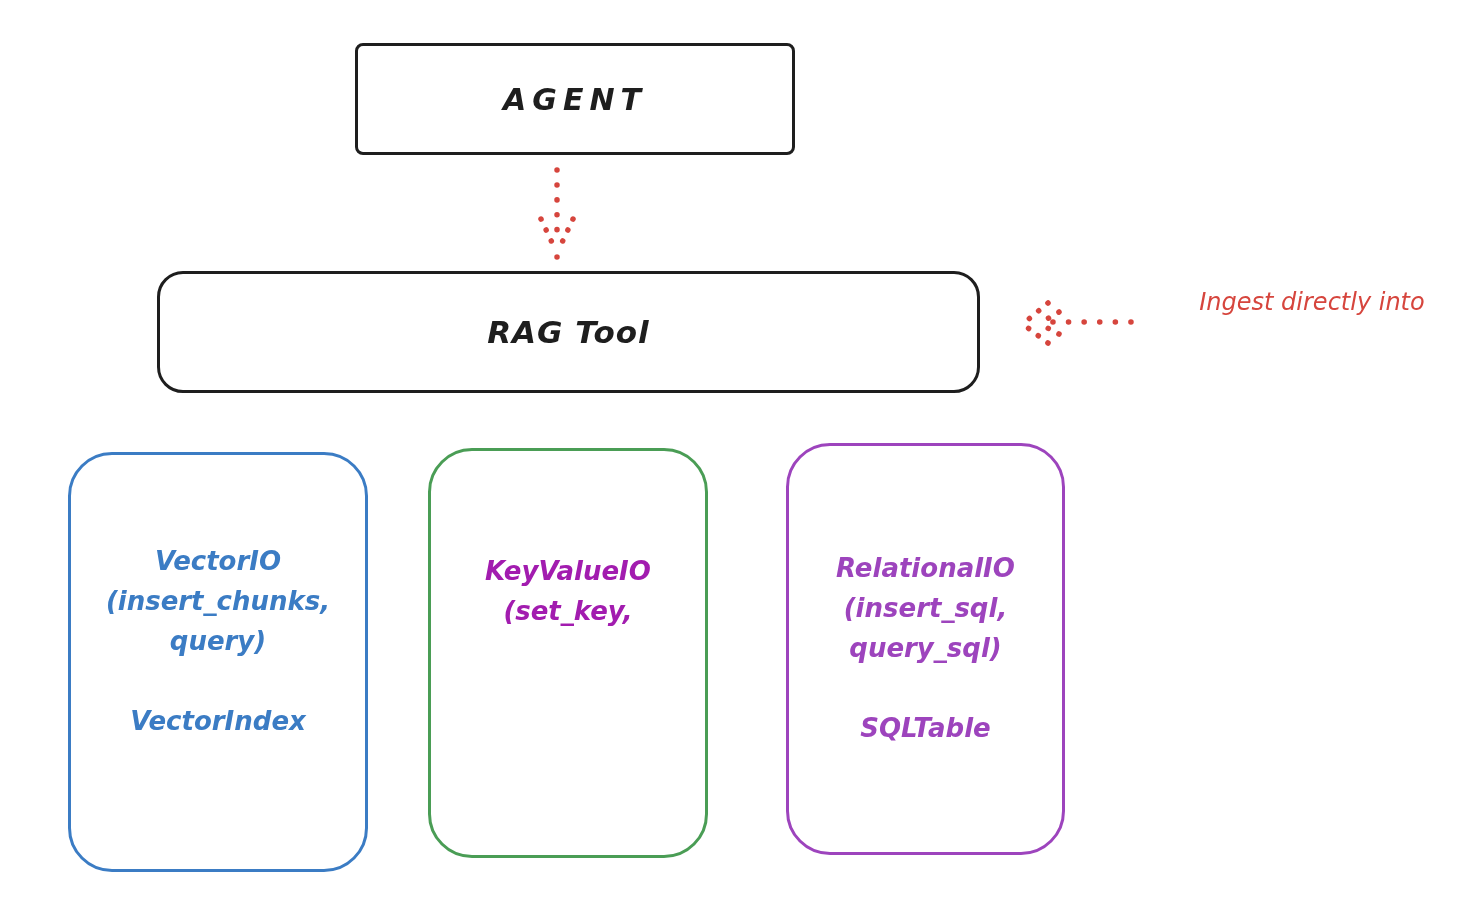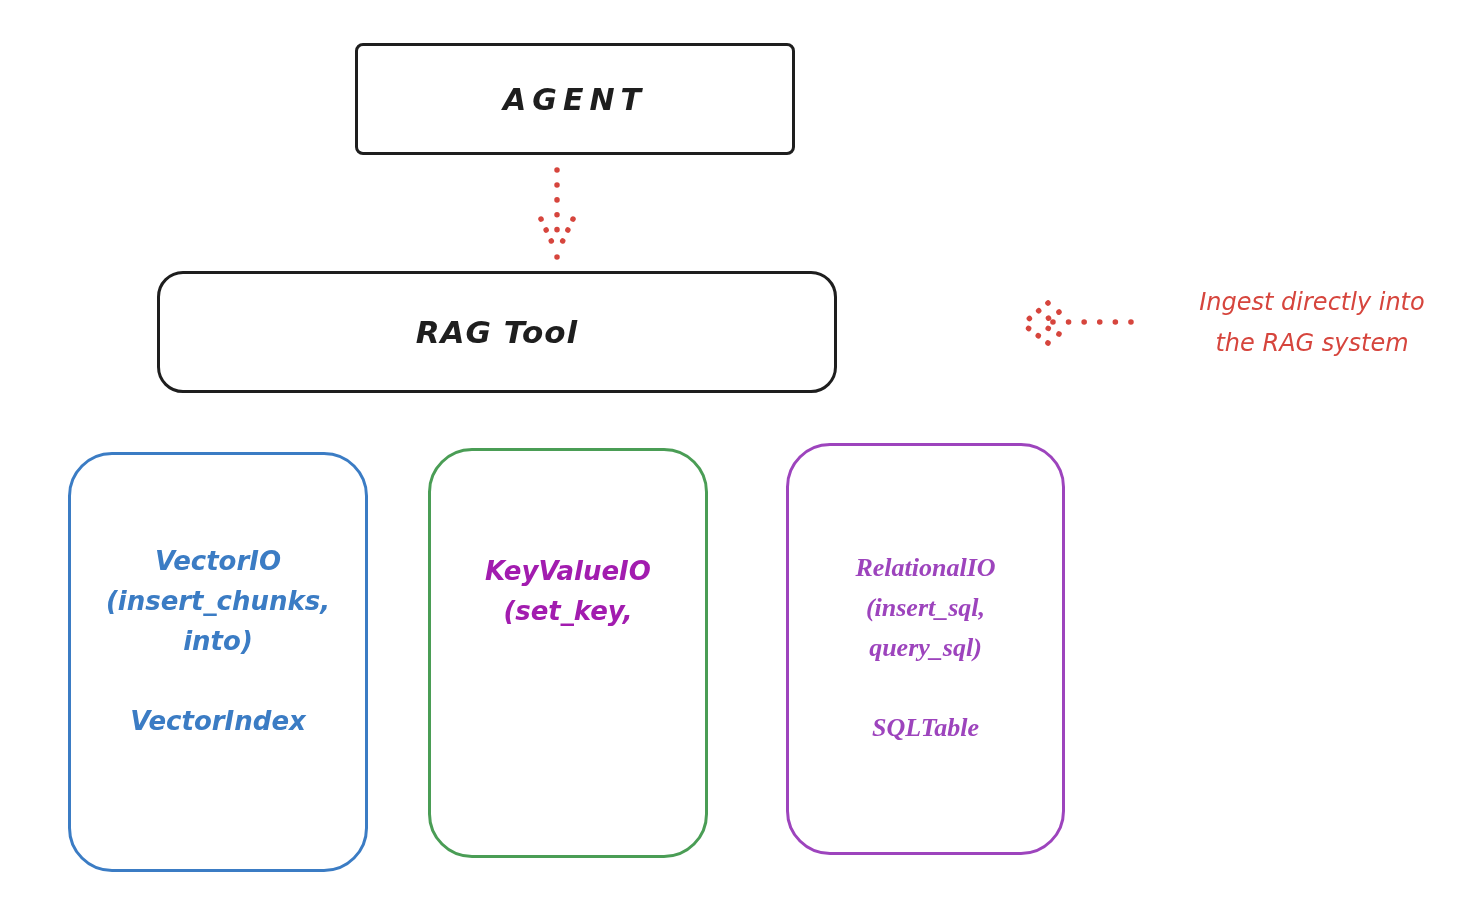--- a/index.html
+++ b/index.html
@@ -29,38 +29,38 @@
   }
   .agent-box{
     left:355px; top:43px; width:440px; height:112px;
     border-width:3.5px; border-radius:8px; border-color:var(--ink);
   }
   .agent-label{
     font-size:30px; font-weight:700; letter-spacing:6px;
     color:var(--ink); font-style:italic;
   }
   .rag-box{
-    left:157px; top:271px; width:680px; height:122px;
+    left:157px; top:271px; width:823px; height:122px;
     border-width:3.5px; border-radius:26px; border-color:var(--ink);
   }
   .rag-label{
     font-size:31px; font-weight:700; letter-spacing:1px;
     color:var(--ink); font-style:italic;
   }
   .io-box{
     position:absolute;
     box-sizing:border-box;
     border-width:3px; border-style:solid; border-radius:44px;
     display:flex; flex-direction:column; align-items:center;
     text-align:center;
     font-weight:700; font-size:26px; line-height:40px; font-style:italic;
   }
   .io-vector{left:68px; top:452px; width:300px; height:420px; padding-top:86px;}
   .io-keyvalue{left:428px; top:448px; width:280px; height:410px; padding-top:100px;}
-  .io-relational{left:786px; top:443px; width:279px; height:412px; padding-top:102px;font-family:Liberation Serif, serif;}
+  .io-relational{left:786px; top:443px; width:279px; height:412px; padding-top:102px;}
   .io-line{display:block; white-space:nowrap;}
   .index-label{margin-top:40px; display:block; white-space:nowrap;}
   .annotation{
     position:absolute; left:1140px; top:282px; width:344px;
     text-align:center; color:var(--red);
     font-weight:400; font-size:24px; line-height:41px; font-style:italic;
   }
   .annotation-line{display:block; white-space:nowrap;}
   .arrows{
     position:absolute; left:0; top:0; width:1484px; height:910px;
@@ -88,27 +88,26 @@
     <g class="red-stroke" fill="none" stroke-linecap="round">
       <path class="dots-main-v" d="M557 170 L557 244"></path>
       <path class="dots-head" d="M541 219 L556 251 M573 219 L558 251 M557 257 L557 257.2"></path>
       <path class="dots-main-h" d="M1131 322 L1052 322"></path>
       <path class="dots-head" d="M1048 303 L1024 323 M1048 343 L1024 325 M1059 312 L1040 323 M1059 334 L1040 324"></path>
     </g>
   </svg>
 
   <div class="annotation">
     <span class="annotation-line">Ingest directly into</span>
-    <span class="annotation-line">the RAG system</span>
   </div>
 
   <div class="io-box io-vector" style="color: rgb(59, 124, 196); border-color: rgb(59, 124, 196);">
     <span class="io-line">VectorIO</span>
     <span class="io-line">(insert_chunks,</span>
-    <span class="io-line">into)</span>
+    <span class="io-line">query)</span>
     <span class="index-label">VectorIndex</span>
   </div>
 
   <div class="io-box io-keyvalue" style="color: #a21caf; border-color: rgb(74, 157, 85);">
     <span class="io-line">KeyValueIO</span>
     <span class="io-line">(set_key,</span>
   </div>
 
   <div class="io-box io-relational" style="color: rgb(157, 68, 189); border-color: rgb(157, 68, 189);">
     <span class="io-line">RelationalIO</span>

